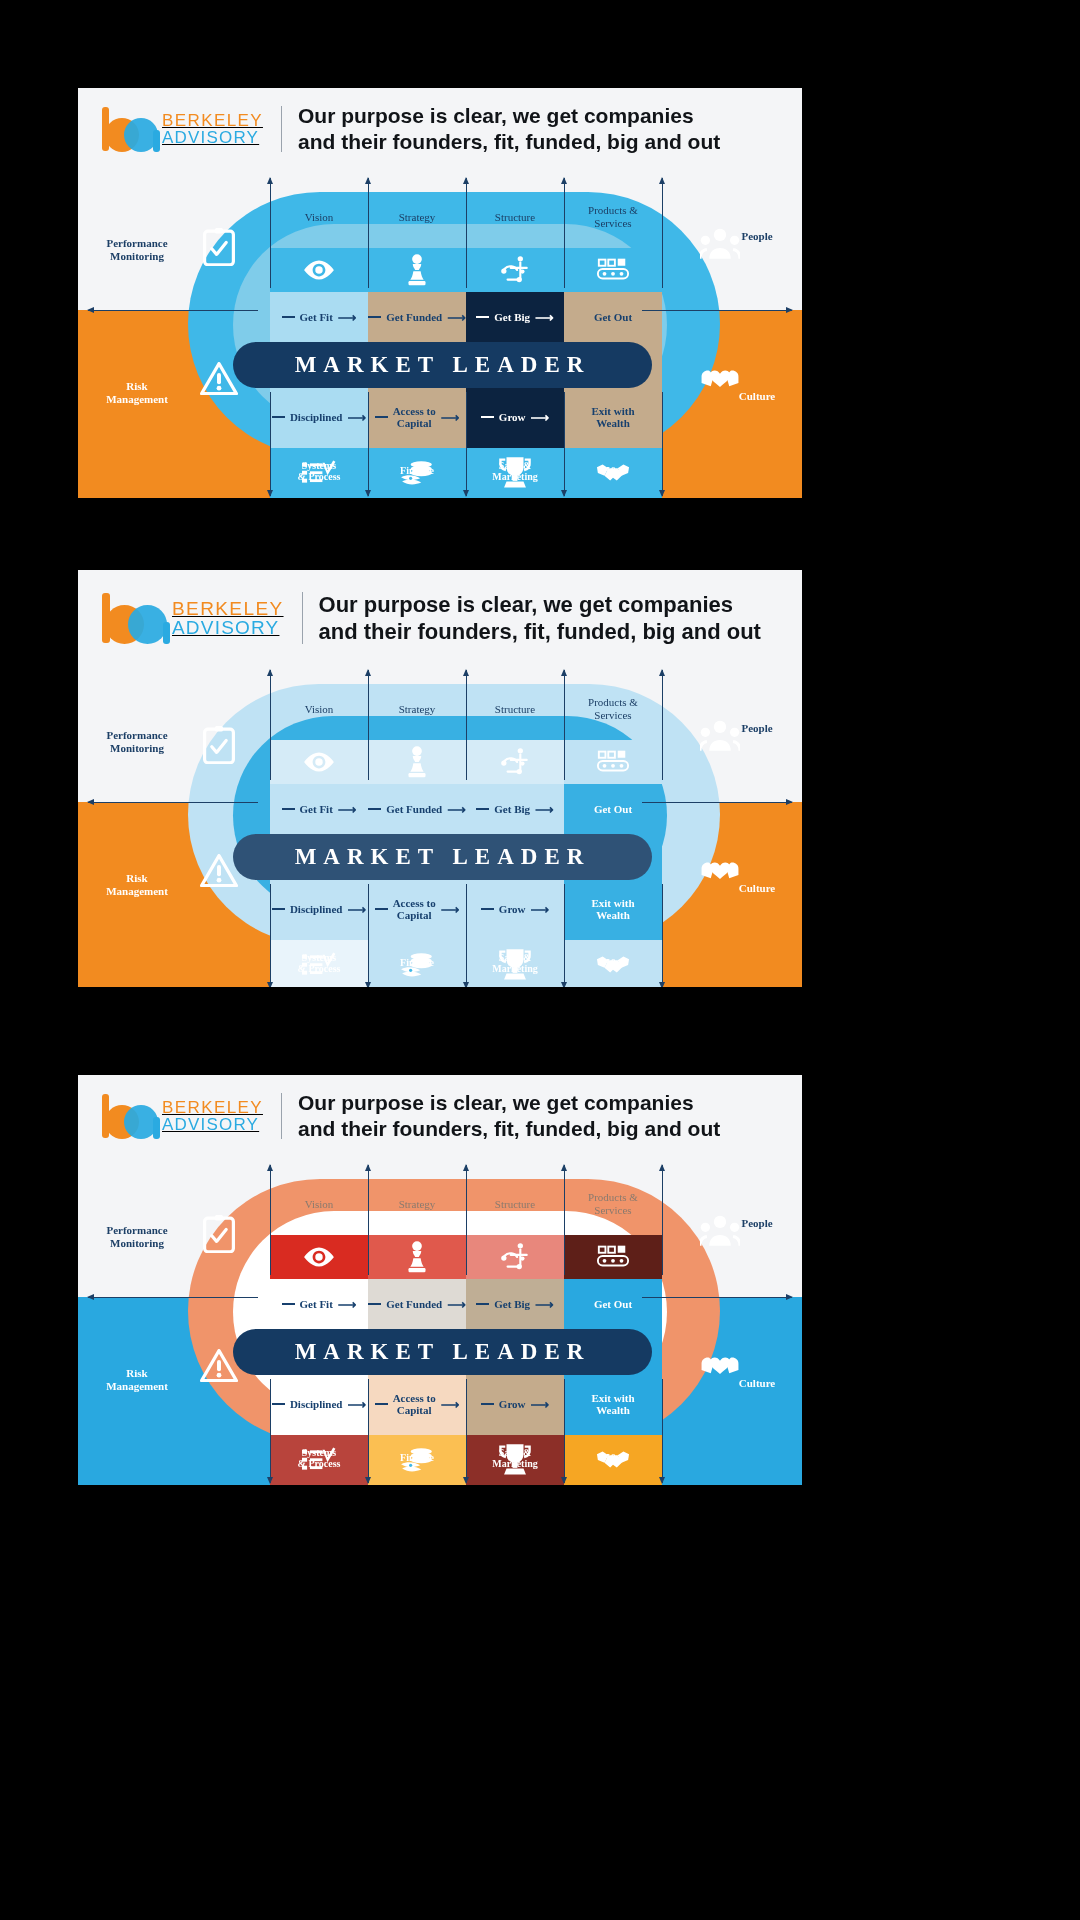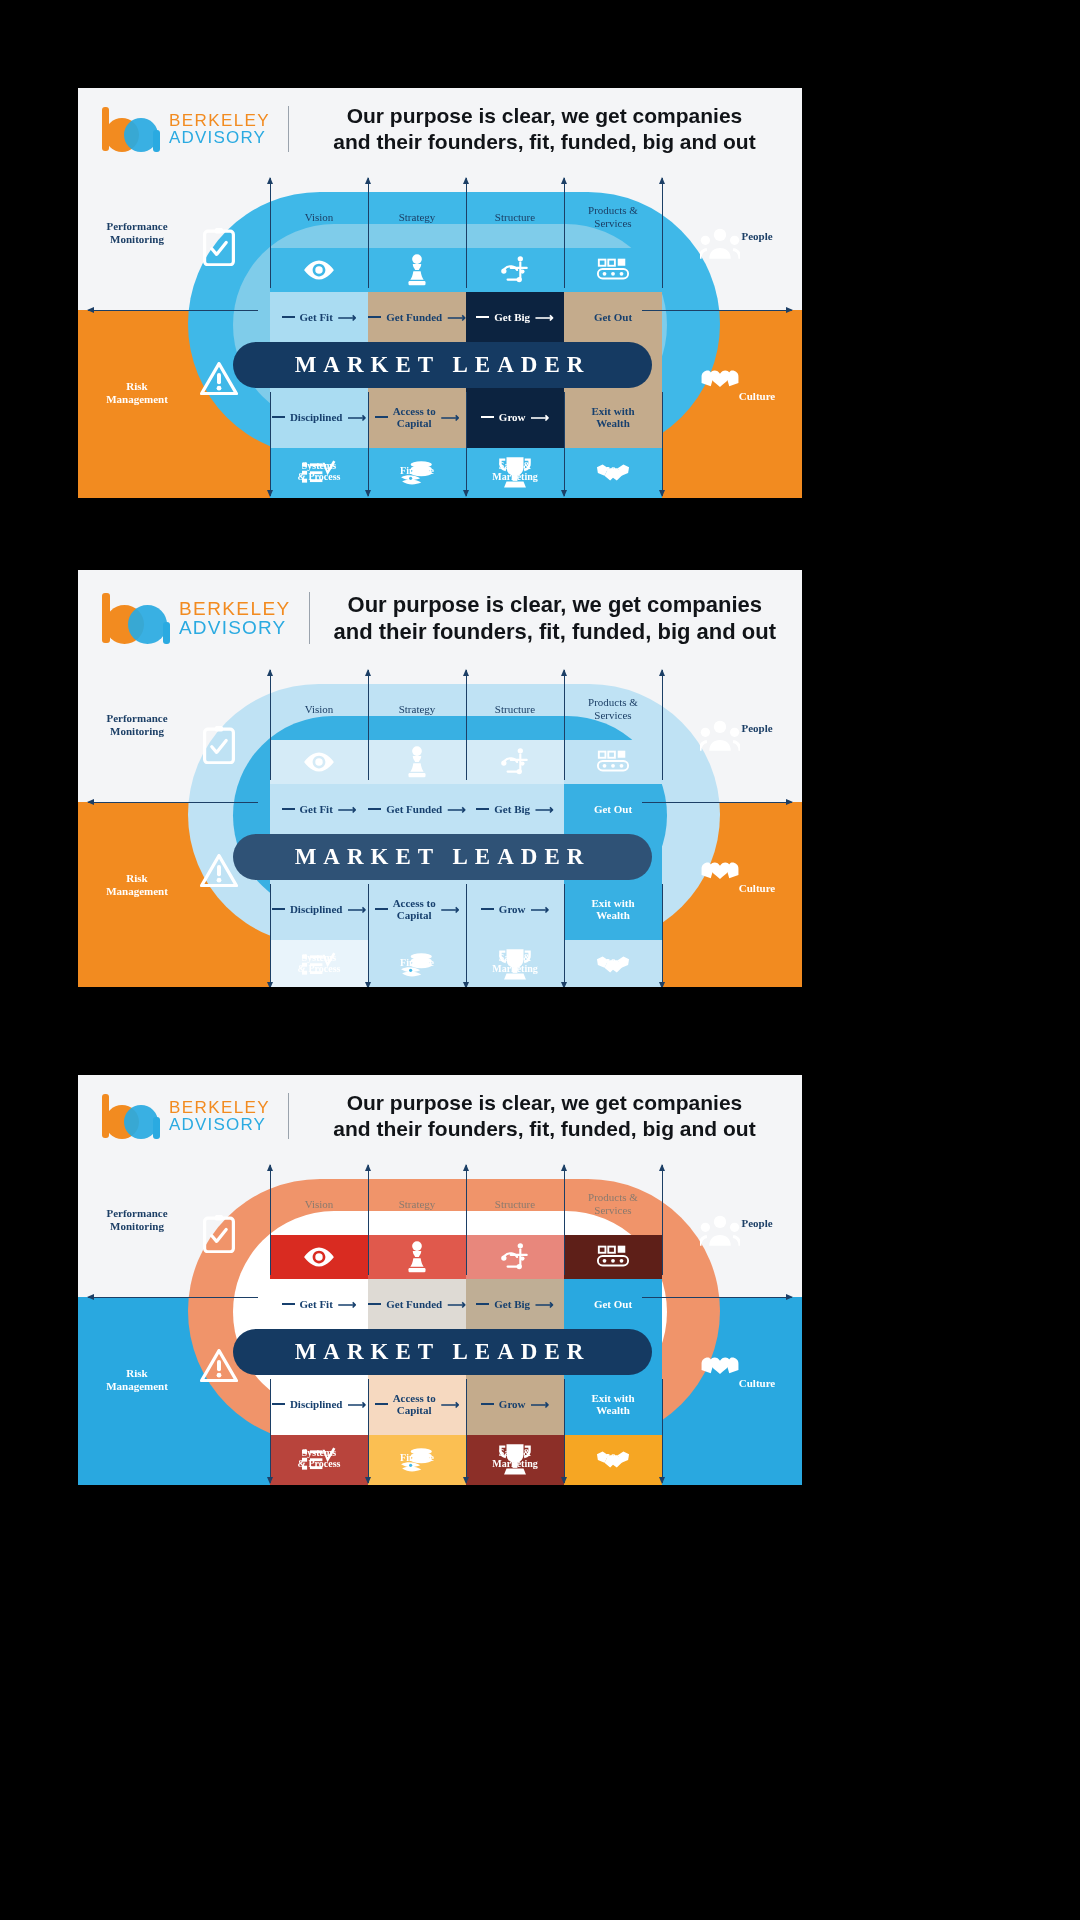--- a/index.html
+++ b/index.html
@@ -47,31 +47,31 @@
   .lm-bc {
     position: absolute; left: 24px; bottom: 0;
     width: 34px; height: 34px; border-radius: 50%;
     background: #2aaae1; opacity: .93;
   }
   #panel-2 .lm-bc { width: 39px; height: 39px; left: 28px; }
   .lm-tail {
     position: absolute; right: 2px; bottom: 0;
     width: 7px; height: 22px; background: #2aaae1; border-radius: 3px;
   }
-  .logo-words { margin-left: 7px; line-height: 1.0; }
+  .logo-words { line-height: 1.0; text-decoration: underline; }
   .lw1 { color: #f28b20; font-size: 17px; letter-spacing: 1.4px; }
   .lw2 { color: #2aaae1; font-size: 17px; letter-spacing: 1.2px; }
   #panel-2 .lw1, #panel-2 .lw2 { font-size: 19px; }
   .hdr-div {
     width: 1px; align-self: stretch; background: #9aa3ad;
     margin: 4px 16px 4px 18px;
   }
   .hdr-title {
     flex: 1; color: #111418; font-weight: bold;
-    font-size: 21px; line-height: 1.25; text-align: center;
+    font-size: 21px; line-height: 1.25; 
   }
   #panel-2 .hdr-title { font-size: 22px; }
 
   
   .diagram { position: relative; height: 336px; font-family: Liberation Serif, serif; }
   #panel-2 .diagram { height: 333px; }
 
   .bg-top    { position: absolute; left: 0; right: 0; top: 0;  height: 148px; background: #f4f5f7; }
   .bg-bottom { position: absolute; left: 0; right: 0; top: 148px; bottom: 0;  background: #f28b20; }
   #panel-2 .bg-bottom { top: 148px; }
@@ -134,21 +134,21 @@
     color: #fff; font-size: 23px; font-weight: bold; letter-spacing: 7px;
     z-index: 6;
   }
   #panel-2 .pill { background: #2f5276; }
 
   
   .side {
     position: absolute; font-size: 11px; line-height: 1.2;
     text-align: center; color: #1c3f66; font-weight: bold;
   }
-  .side.perf    { left: 10px;  top: 58px;  width: 98px; }
+  .side.perf    { left: 10px;  top: 75px;  width: 98px; }
   .side.risk    { left: 10px;  top: 218px; width: 98px; color: #fff; }
   .side.people  { right: 6px;  top: 68px;  width: 78px; }
   .side.culture { right: 6px;  top: 228px; width: 78px; color: #fff; }
   #panel-2 .side.risk, #panel-2 .side.culture { color: #fff; }
 
   .side-icon { position: absolute; z-index: 5; }
   .side-icon svg { fill: #fff; }
   .si-clip  { left: 125px; top: 66px;  width: 32px; height: 36px; }
   .si-warn  { left: 122px; top: 200px; width: 38px; height: 36px; }
   .si-team  { right: 62px; top: 66px;  width: 40px; height: 38px; }

